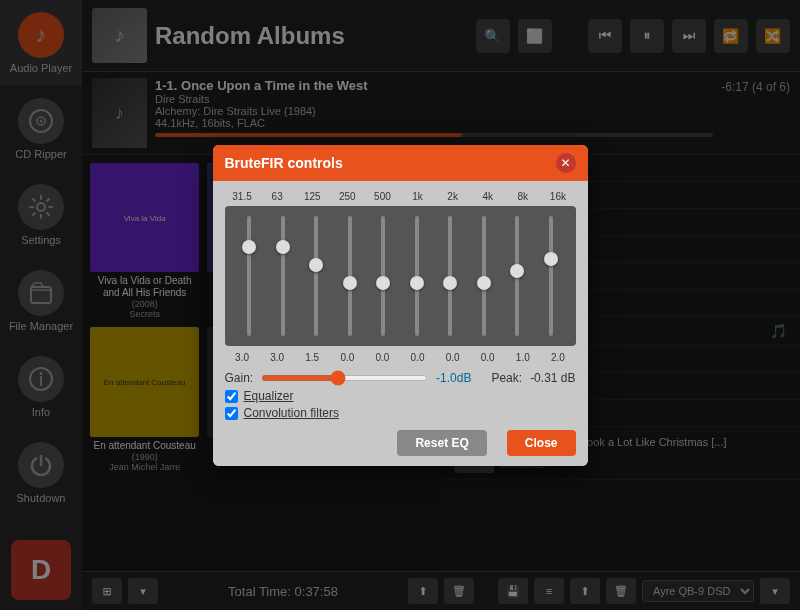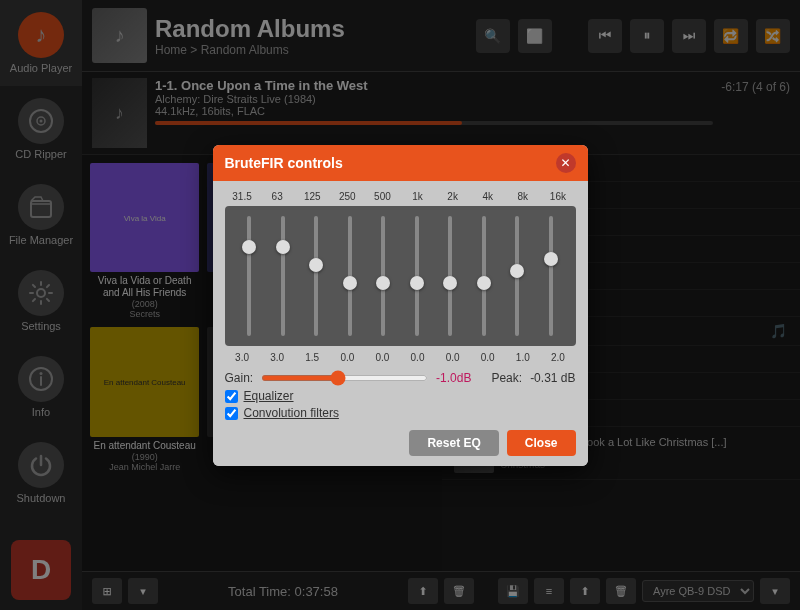--- a/index.html
+++ b/index.html
@@ -125,27 +125,27 @@
       cursor: grab; box-shadow: 0 1px 3px rgba(0,0,0,0.5);
     }
 
     #eq-values { display: flex; justify-content: space-around; margin-bottom: 8px; }
     .band-value { font-size: 10px; color: #333; text-align: center; width: 30px; }
 
     #gain-row {
       display: flex; align-items: center; gap: 8px; margin-bottom: 4px; font-size: 12px; color: #333;
     }
     #gain-slider { flex: 1; height: 6px; cursor: pointer; }
-    #gain-value { font-size: 12px; color: #be185d; white-space: nowrap; }
+    #gain-value { font-size: 12px; color: #0369a1; white-space: nowrap; }
 
     #eq-checkboxes { display: flex; flex-direction: column; gap: 3px; margin-bottom: 10px; }
     .eq-check-row { display: flex; align-items: flex-end; gap: 6px; font-size: 12px; color: #333; text-decoration: underline; }
     .eq-check-row input { cursor: pointer; }
 
-    #eq-buttons { display: flex; justify-content: flex-end; gap: 8px; align-items: flex-end; }
+    #eq-buttons { display: flex; justify-content: flex-end; gap: 20px; align-items: flex-end; }
     .eq-btn {
       padding: 6px 18px; border: none; border-radius: 4px; font-size: 12px; cursor: pointer; font-weight: bold;
     }
     .eq-btn-reset { background: #888; color: #fff; }
     .eq-btn-close { background: #e8531d; color: #fff; }
 
     
     ::-webkit-scrollbar { width: 6px; }
     ::-webkit-scrollbar-track { background: #1a1a1a; }
     ::-webkit-scrollbar-thumb { background: #555; border-radius: 3px; }
@@ -171,37 +171,37 @@
     <div class="sidebar-icon icon-cd">
       <svg width="26" height="26" viewBox="0 0 26 26" fill="none">
           <circle cx="13" cy="13" r="11" stroke="#aaa" stroke-width="2"></circle>
           <circle cx="13" cy="13" r="4" stroke="#aaa" stroke-width="1.5"></circle>
           <circle cx="13" cy="13" r="1.5" fill="#aaa"></circle>
         </svg>
     </div>
     <span>CD Ripper</span>
   </div>
   <div class="sidebar-item">
+    <div class="sidebar-icon icon-settings">
+      <svg width="26" height="26" viewBox="0 0 26 26" fill="none">
+          <circle cx="13" cy="13" r="4" stroke="#aaa" stroke-width="2"></circle>
+          <path d="M13 2v3M13 21v3M2 13h3M21 13h3M4.9 4.9l2.1 2.1M18.9 18.9l2.1 2.1M4.9 21.1l2.1-2.1M18.9 7.1l2.1-2.1" stroke="#aaa" stroke-width="2" stroke-linecap="round"></path>
+        </svg>
+    </div>
+    <span>Settings</span>
+  </div>
+  <div class="sidebar-item">
     <div class="sidebar-icon icon-file">
       <svg width="26" height="26" viewBox="0 0 26 26" fill="none">
           <rect x="3" y="7" width="20" height="16" rx="2" stroke="#aaa" stroke-width="2"></rect>
           <path d="M3 10h20" stroke="#aaa" stroke-width="1.5"></path>
           <path d="M3 7l4-4h6l2 4" stroke="#aaa" stroke-width="1.5"></path>
         </svg>
     </div>
     <span>File Manager</span>
-  </div>
-  <div class="sidebar-item">
-    <div class="sidebar-icon icon-settings">
-      <svg width="26" height="26" viewBox="0 0 26 26" fill="none">
-          <circle cx="13" cy="13" r="4" stroke="#aaa" stroke-width="2"></circle>
-          <path d="M13 2v3M13 21v3M2 13h3M21 13h3M4.9 4.9l2.1 2.1M18.9 18.9l2.1 2.1M4.9 21.1l2.1-2.1M18.9 7.1l2.1-2.1" stroke="#aaa" stroke-width="2" stroke-linecap="round"></path>
-        </svg>
-    </div>
-    <span>Settings</span>
   </div>
   <div class="sidebar-item">
     <div class="sidebar-icon icon-info">
       <svg width="26" height="26" viewBox="0 0 26 26" fill="none">
           <circle cx="13" cy="13" r="11" stroke="#aaa" stroke-width="2"></circle>
           <line x1="13" y1="11" x2="13" y2="19" stroke="#aaa" stroke-width="2" stroke-linecap="round"></line>
           <circle cx="13" cy="7.5" r="1.5" fill="#aaa"></circle>
         </svg>
     </div>
     <span>Info</span>
@@ -223,55 +223,55 @@
 </div>
 
 <div id="main">
 
   <div id="topbar">
     <div style="width:55px;height:55px;background:#888;border-radius:3px;overflow:hidden;flex-shrink:0;">
       <div style="width:100%;height:100%;background:linear-gradient(135deg,#666,#888);display:flex;align-items:center;justify-content:center;color:#ccc;font-size:20px;">♪</div>
     </div>
     <div style="flex:1;">
       <div style="font-size:24px;font-weight:bold;">Random Albums</div>
-      <div style="font-size:12px;color:#aaa;">Home &gt; Random Albums</div>
     </div>
     <button class="ctrl-btn" title="Search">🔍</button>
     <button class="ctrl-btn" title="Layout">⬜</button>
     <div style="width:20px;"></div>
     <button class="ctrl-btn">⏮</button>
     <button class="ctrl-btn">⏸</button>
     <button class="ctrl-btn">⏭</button>
     <button class="ctrl-btn">🔁</button>
     <button class="ctrl-btn">🔀</button>
   </div>
 
   <div class="np-full-row">
     <div class="np-full-thumb" style="background:linear-gradient(135deg,#333,#555);display:flex;align-items:center;justify-content:center;color:#aaa;font-size:18px;">♪</div>
     <div class="np-full-info">
       <div style="font-size:13px;font-weight:bold;color:#fff;">
         <span>1-1.</span>
         <span>Once Upon a Time in the West</span>
       </div>
+      <div style="font-size:11px;color:#bbb;">Dire Straits</div>
       <div style="font-size:11px;color:#bbb;">Alchemy: Dire Straits Live (1984)</div>
       <div style="font-size:11px;color:#bbb;">44.1kHz, 16bits, FLAC</div>
       <div class="np-progress-bar-wrap">
         <div class="np-progress-bar-fill" style="width:55%;"></div>
       </div>
     </div>
     <div style="font-size:12px;color:#aaa;white-space:nowrap;align-self:flex-start;padding-top:2px;">-6:17 (4 of 6)</div>
   </div>
 
   <div id="content">
 
     <div id="album-grid">
 
       <div class="album-grid-row">
         <div class="album-card">
-          <div class="album-thumb-placeholder" style="background:#8b5cf6;">
+          <div class="album-thumb-placeholder" style="background:#6d28d9;">
             <div class="album-thumb-text" style="color:#eee;font-size:8px;">Viva la Vida</div>
           </div>
           <div class="album-title">Viva la Vida or Death and All His Friends</div>
           <div class="album-year">(2008)</div>
           <div class="album-artist">Secrets</div>
         </div>
         <div class="album-card">
           <div class="album-thumb-placeholder" style="background:#3a3a7a;">
             <div class="album-thumb-text" style="color:#eee;font-size:8px;">Laura Häkkisen</div>
           </div>

